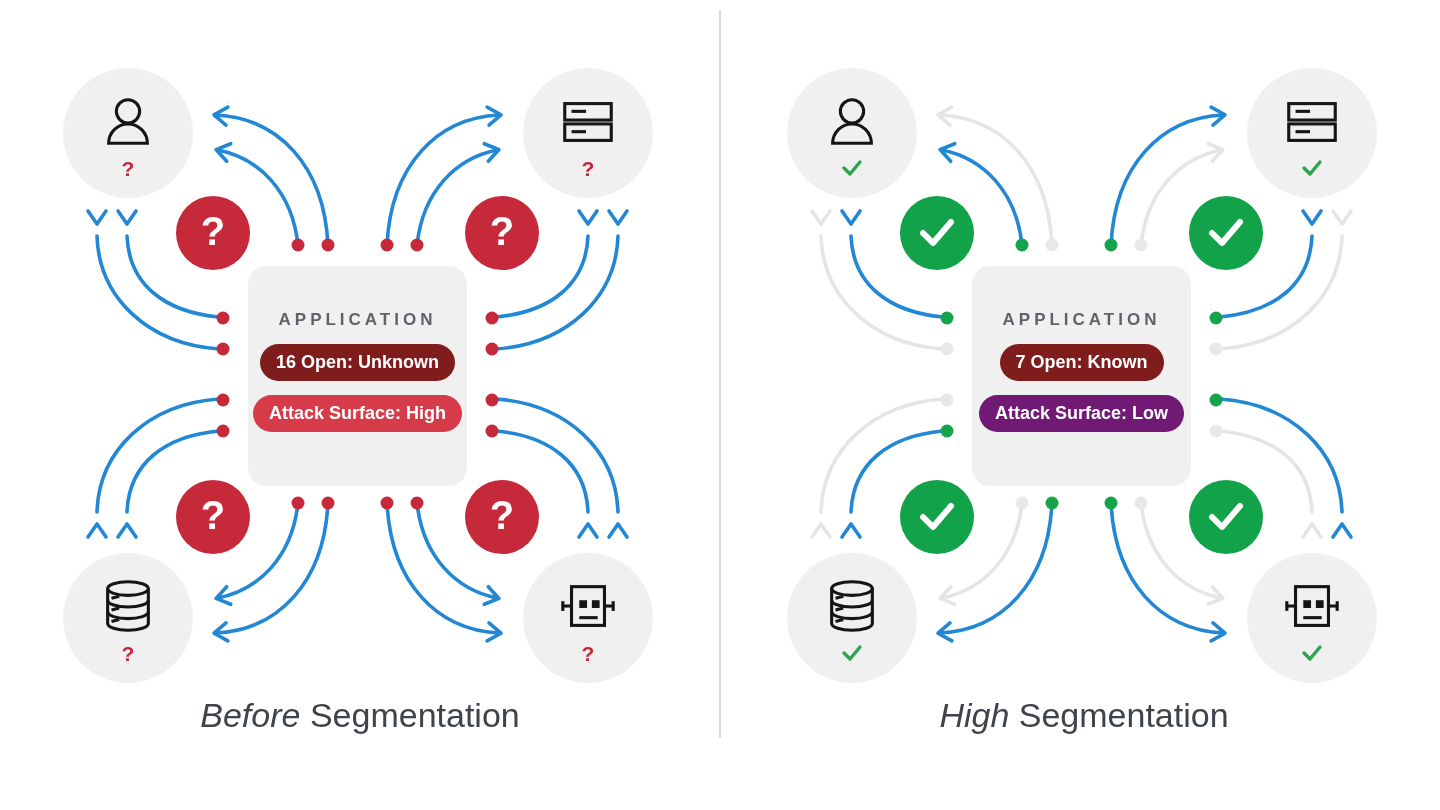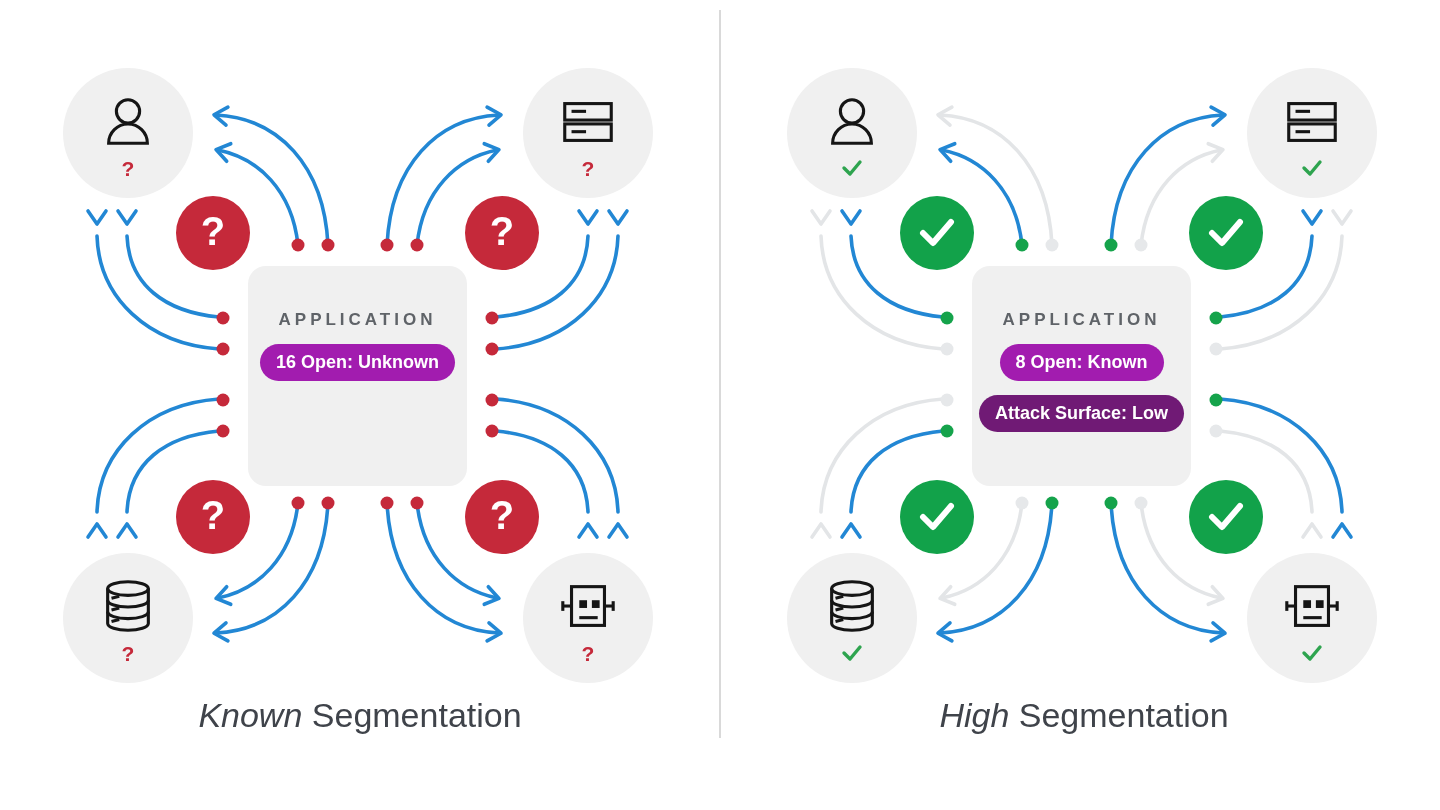--- a/index.html
+++ b/index.html
@@ -22,21 +22,21 @@
   .badge.red{background:#c5293a;}
   .badge.green{background:#12a24a;}
   .badge.tl{left:176px;top:196px;} .badge.tr{left:465px;top:196px;}
   .badge.bl{left:176px;top:480px;} .badge.br{left:465px;top:480px;}
   .badge .qmark-big{color:#fff;font-size:40px;font-weight:bold;line-height:1;transform:translateY(-2px);}
   .appbox{position:absolute;left:248px;top:266px;width:219px;height:220px;border-radius:18px;
           background:#f0f0f0;display:flex;flex-direction:column;align-items:center;}
   .app-title{margin-top:44px;font-size:17px;font-weight:bold;letter-spacing:4px;color:#5f6368;}
   .pill{margin-top:14px;height:37px;line-height:37px;border-radius:19px;padding:0 16px;
         font-size:18px;font-weight:bold;color:#ffffff;white-space:nowrap;}
-  .pill-black{background:#a21caf;}
+  .pill-black{background:#7f1d1d;}
   .pill-high{background:#d63b4a;}
   .pill-low{background:#701a75;}
   .caption{position:absolute;left:0;top:696px;width:100%;text-align:center;
            font-size:34px;font-weight:500;color:#3f434a;}
   .caption .it{font-style:italic;}
 </style>
 </head>
 <body>
 
 <div class="stage">
@@ -155,24 +155,25 @@
     <div class="badge red bl">
         <span class="qmark-big">?</span>
       </div>
     <div class="badge red br">
         <span class="qmark-big">?</span>
       </div>
 
     <div class="appbox">
       <div class="app-title">APPLICATION</div>
       <div class="pill pill-black">16 Open: Unknown</div>
+      <div class="pill pill-high">Attack Surface: High</div>
     </div>
 
     <div class="caption">
-      <span class="it">Known</span>
+      <span class="it">Before</span>
       <span>Segmentation</span>
     </div>
   </div>
 
   <div class="divider"></div>
 
   <div class="panel right">
     <svg class="wires" width="720" height="810">
         <path d="M328,245 C324,165 278,118 216,115" fill="none" stroke="#e3e5e7" stroke-width="3.6" stroke-linecap="round"></path>
         <path d="M-11,-9 L2,0 L-11,9" fill="none" stroke="#e3e5e7" stroke-width="3.6" stroke-linecap="round" stroke-linejoin="round" transform="translate(216,115) rotate(186)"></path>
@@ -301,21 +302,21 @@
         </svg>
     </div>
     <div class="badge green br">
       <svg width="42" height="34" viewBox="0 0 42 34" fill="none" stroke="#ffffff" stroke-width="6" stroke-linecap="round" stroke-linejoin="round">
           <path d="M7,17 L17,27 L35,6"></path>
         </svg>
     </div>
 
     <div class="appbox">
       <div class="app-title">APPLICATION</div>
-      <div class="pill pill-black">8 Open: Known</div>
+      <div class="pill pill-black">7 Open: Known</div>
       <div class="pill pill-low">Attack Surface: Low</div>
     </div>
 
     <div class="caption">
       <span class="it">High</span>
       <span>Segmentation</span>
     </div>
   </div>
 
 </div>

